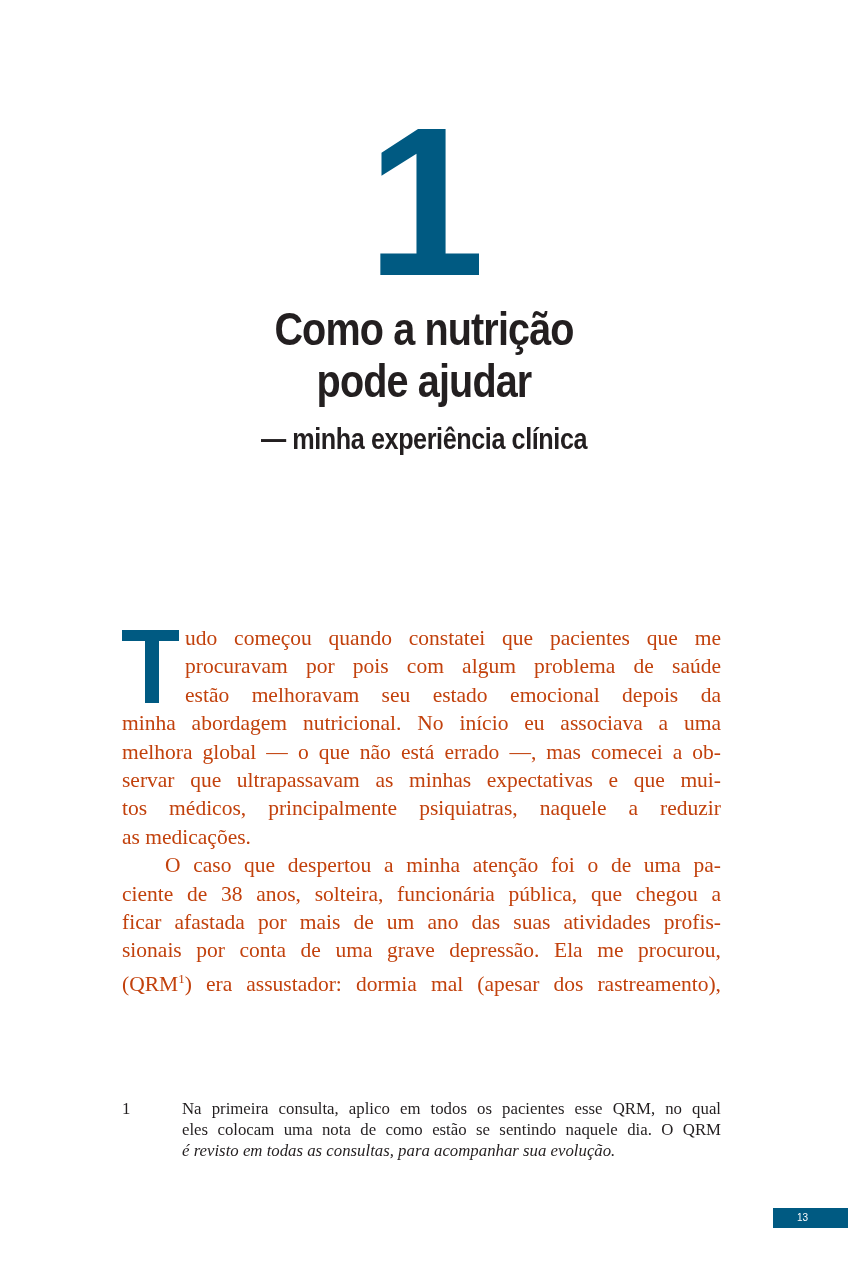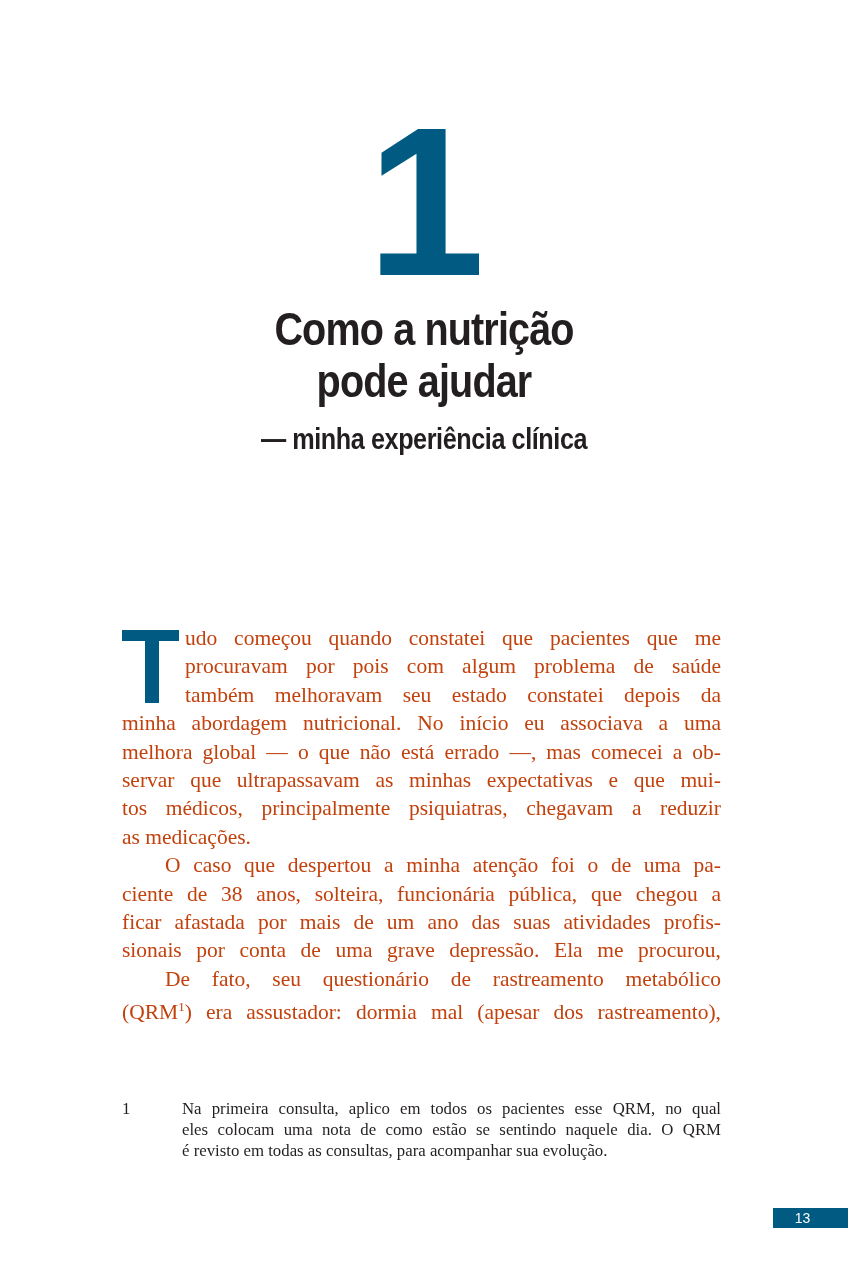--- a/index.html
+++ b/index.html
@@ -40,25 +40,25 @@
   .dropcap .stem { position: absolute; left: 23px; top: 0; width: 14px; height: 73px; background: #005a82; }
   .sup { font-size: 13px; vertical-align: 8px; }
   .footnote {
     position: absolute; left: 122px; top: 1098px; width: 599px;
     font-family: "Liberation Serif", serif; color: #231f20;
     font-size: 16.8px; line-height: 21px;
   }
   .fn-num { position: absolute; left: 0; top: 0; }
   .fn-text { position: absolute; left: 44px; top: 0; width: 555px; }
   .fn-line { display: block; white-space: nowrap; text-align: justify; text-align-last: justify; margin-left: 16px; }
-  .fn-line.last { text-align-last: left; }
+  .fn-line.last { text-align-last: left; font-style: italic; }
   .page-number {
     position: absolute; left: 773px; top: 1208px; width: 75px; height: 20px;
     background: #005a82; color: #ffffff;
-    font-family: "Liberation Sans", sans-serif; font-size: 14px; line-height: 20px;
+    font-family: "Liberation Sans", sans-serif; font-size: 10px; line-height: 20px;
     text-align: center; padding-right: 16px; box-sizing: border-box;
   }
 </style>
 </head>
 <body>
 
 <div class="chapter-number">1</div>
 
 <div class="title">
   <div>Como a nutrição</div>
@@ -69,37 +69,36 @@
 
 <div class="body">
   <div class="dropcap" aria-label="T">
     <div class="bar"></div>
     <div class="stem"></div>
   </div>
 
   <div>
     <span class="line dc-line">udo começou quando constatei que pacientes que me</span>
     <span class="line dc-line">procuravam por pois com algum problema de saúde</span>
-    <span class="line dc-line">também melhoravam seu estado constatei depois da</span>
+    <span class="line dc-line">estão melhoravam seu estado emocional depois da</span>
     <span class="line">minha abordagem nutricional. No início eu associava a uma</span>
     <span class="line">melhora global — o que não está errado —, mas comecei a ob-</span>
     <span class="line">servar que ultrapassavam as minhas expectativas e que mui-</span>
-    <span class="line">tos médicos, principalmente psiquiatras, chegavam a reduzir</span>
+    <span class="line">tos médicos, principalmente psiquiatras, naquele a reduzir</span>
     <span class="line last">as medicações.</span>
   </div>
 
   <div>
     <span class="line indent">O caso que despertou a minha atenção foi o de uma pa-</span>
     <span class="line">ciente de 38 anos, solteira, funcionária pública, que chegou a</span>
     <span class="line">ficar afastada por mais de um ano das suas atividades profis-</span>
     <span class="line">sionais por conta de uma grave depressão. Ela me procurou,</span>
   </div>
 
   <div>
-    <span class="line indent">De fato, seu questionário de rastreamento metabólico</span>
     <span class="line"><span>(QRM</span><span class="sup">1</span><span>) era assustador: dormia mal (apesar dos rastreamento),</span></span>
   </div>
 </div>
 
 <div class="footnote">
   <span class="fn-num">1</span>
   <div class="fn-text">
     <span class="fn-line">Na primeira consulta, aplico em todos os pacientes esse QRM, no qual</span>
     <span class="fn-line">eles colocam uma nota de como estão se sentindo naquele dia. O QRM</span>
     <span class="fn-line last">é revisto em todas as consultas, para acompanhar sua evolução.</span>

